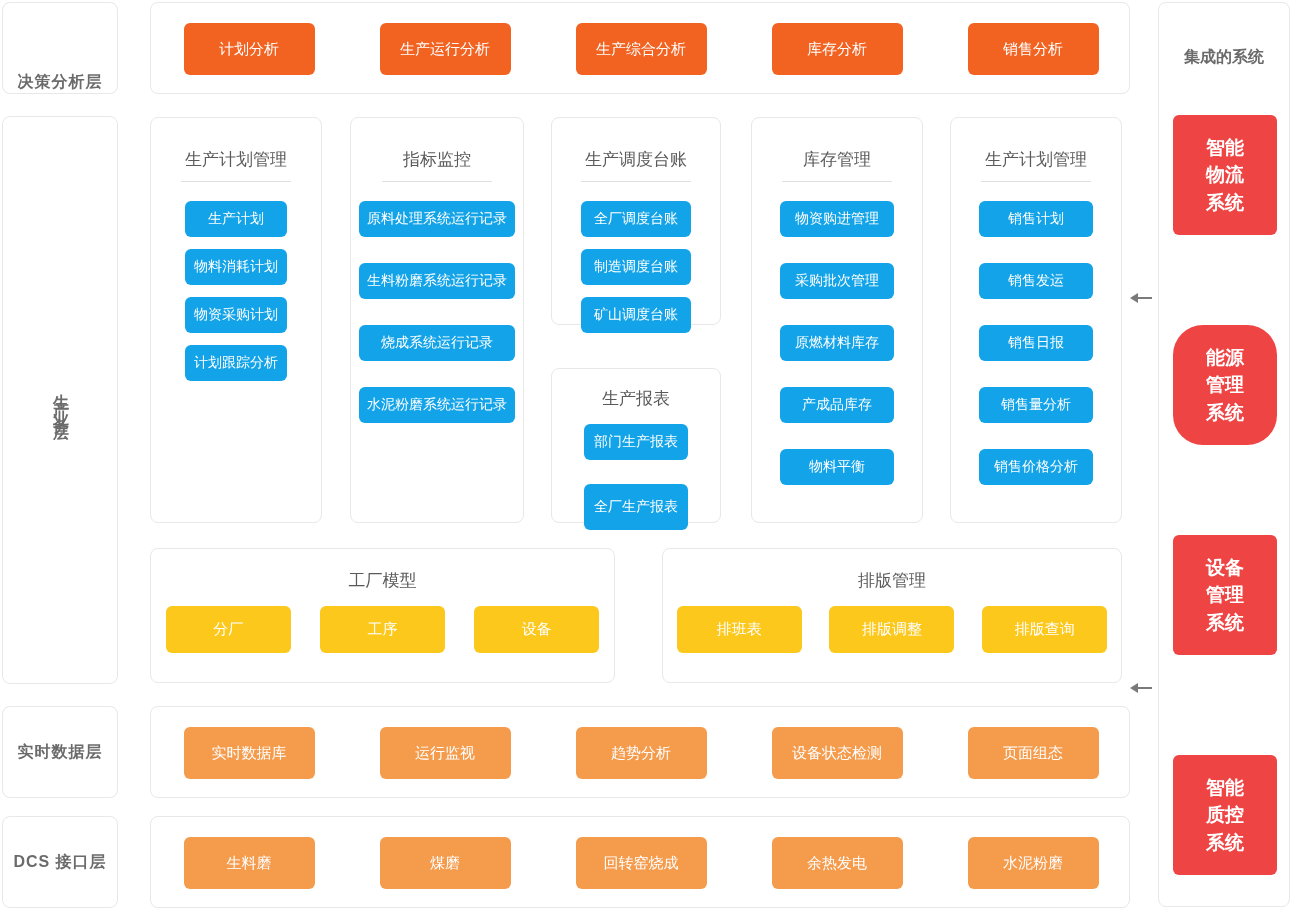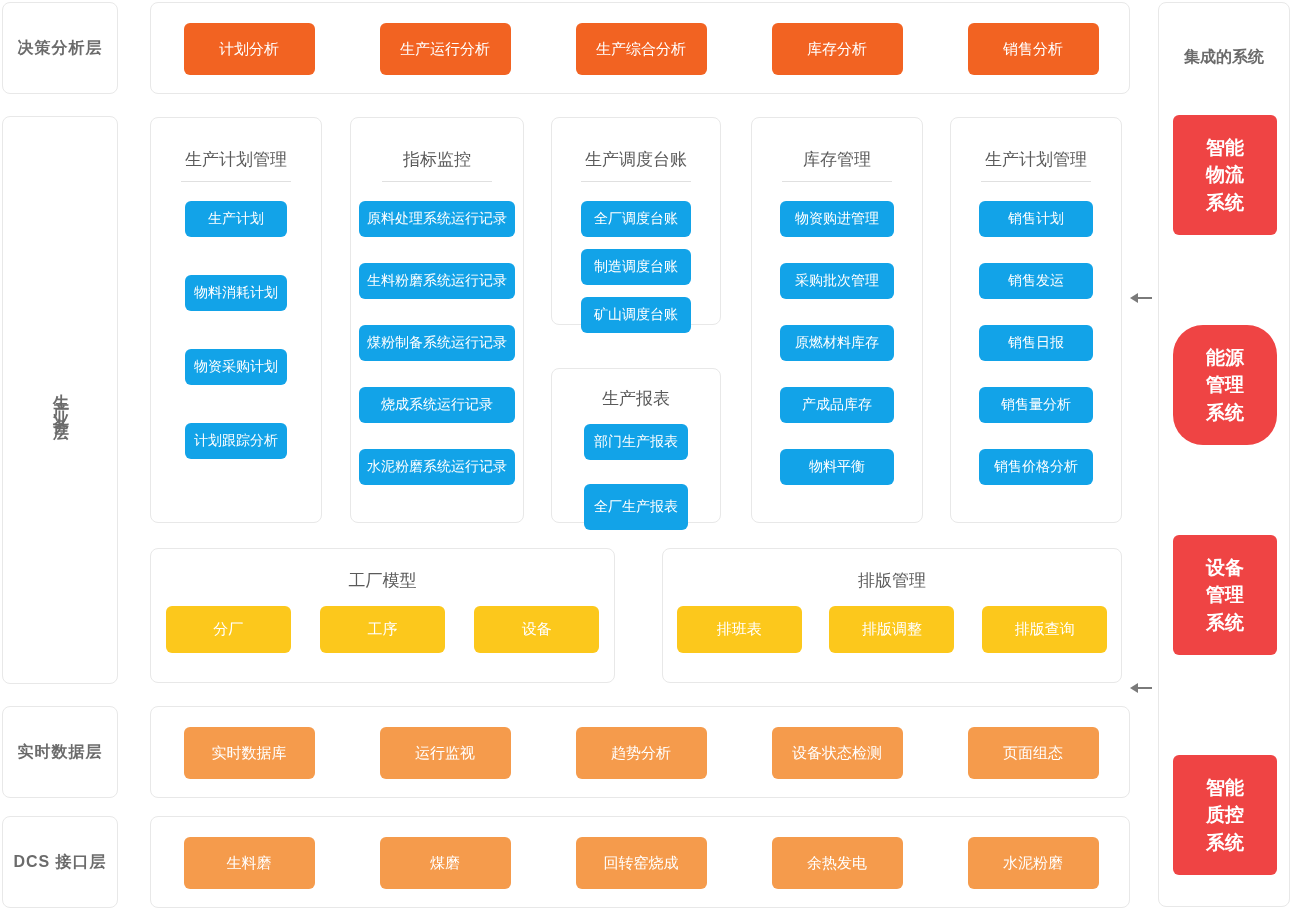--- a/index.html
+++ b/index.html
@@ -90,21 +90,21 @@
     position:absolute;
     width:100%;text-align:center;
     color:#6b6b6b;font-weight:bold;font-size:16px;
   }
 </style>
 </head>
 <body>
 
 <div class="page">
 
-  <div class="panel layer-label abs" style="left:2px;top:2px;width:116px;height:92px;">
+  <div class="panel layer-label abs" style="left:2px;top:2px;width:116px;height:92px;align-items:flex-end;">
     <span>决策分析层</span>
   </div>
 
   <div class="panel abs" style="left:2px;top:116px;width:116px;height:568px;">
     <div class="layer-label vertical" style="position:absolute;left:0;top:0;width:116px;height:568px;">生产业务层</div>
   </div>
 
   <div class="panel layer-label abs" style="left:2px;top:706px;width:116px;height:92px;">
     <span>实时数据层</span>
   </div>
@@ -119,35 +119,34 @@
       <div class="btn btn-red" style="width:131px;height:52px;">生产运行分析</div>
       <div class="btn btn-red" style="width:131px;height:52px;">生产综合分析</div>
       <div class="btn btn-red" style="width:131px;height:52px;">库存分析</div>
       <div class="btn btn-red" style="width:131px;height:52px;">销售分析</div>
     </div>
   </div>
 
   <div class="panel abs" style="left:150px;top:117px;width:172px;height:406px;">
     <div class="card-title" style="margin-top:30px;">生产计划管理</div>
     <div class="card-rule" style="width:110px;"></div>
-    <div style="margin-top:19px;display:flex;flex-direction:column;align-items:center;gap:38px;">
+    <div style="margin-top:19px;display:flex;flex-direction:column;align-items:center;gap:12px;">
       <div class="btn btn-blue" style="width:102px;height:36px;">生产计划</div>
       <div class="btn btn-blue" style="width:102px;height:36px;">物料消耗计划</div>
       <div class="btn btn-blue" style="width:102px;height:36px;">物资采购计划</div>
       <div class="btn btn-blue" style="width:102px;height:36px;">计划跟踪分析</div>
     </div>
   </div>
 
   <div class="panel abs" style="left:350px;top:117px;width:174px;height:406px;">
     <div class="card-title" style="margin-top:30px;">指标监控</div>
     <div class="card-rule" style="width:110px;"></div>
     <div style="margin-top:19px;display:flex;flex-direction:column;align-items:center;gap:26px;">
       <div class="btn btn-blue" style="width:156px;height:36px;">原料处理系统运行记录</div>
       <div class="btn btn-blue" style="width:156px;height:36px;">生料粉磨系统运行记录</div>
-      <div class="btn btn-blue" style="width:156px;height:36px;">煤粉制备系统运行记录</div>
       <div class="btn btn-blue" style="width:156px;height:36px;">烧成系统运行记录</div>
       <div class="btn btn-blue" style="width:156px;height:36px;">水泥粉磨系统运行记录</div>
     </div>
   </div>
 
   <div class="panel abs" style="left:551px;top:117px;width:170px;height:208px;">
     <div class="card-title" style="margin-top:30px;">生产调度台账</div>
     <div class="card-rule" style="width:110px;"></div>
     <div style="margin-top:19px;display:flex;flex-direction:column;align-items:center;gap:12px;justify-content:space-between;">
       <div class="btn btn-blue" style="width:110px;height:36px;">全厂调度台账</div>

